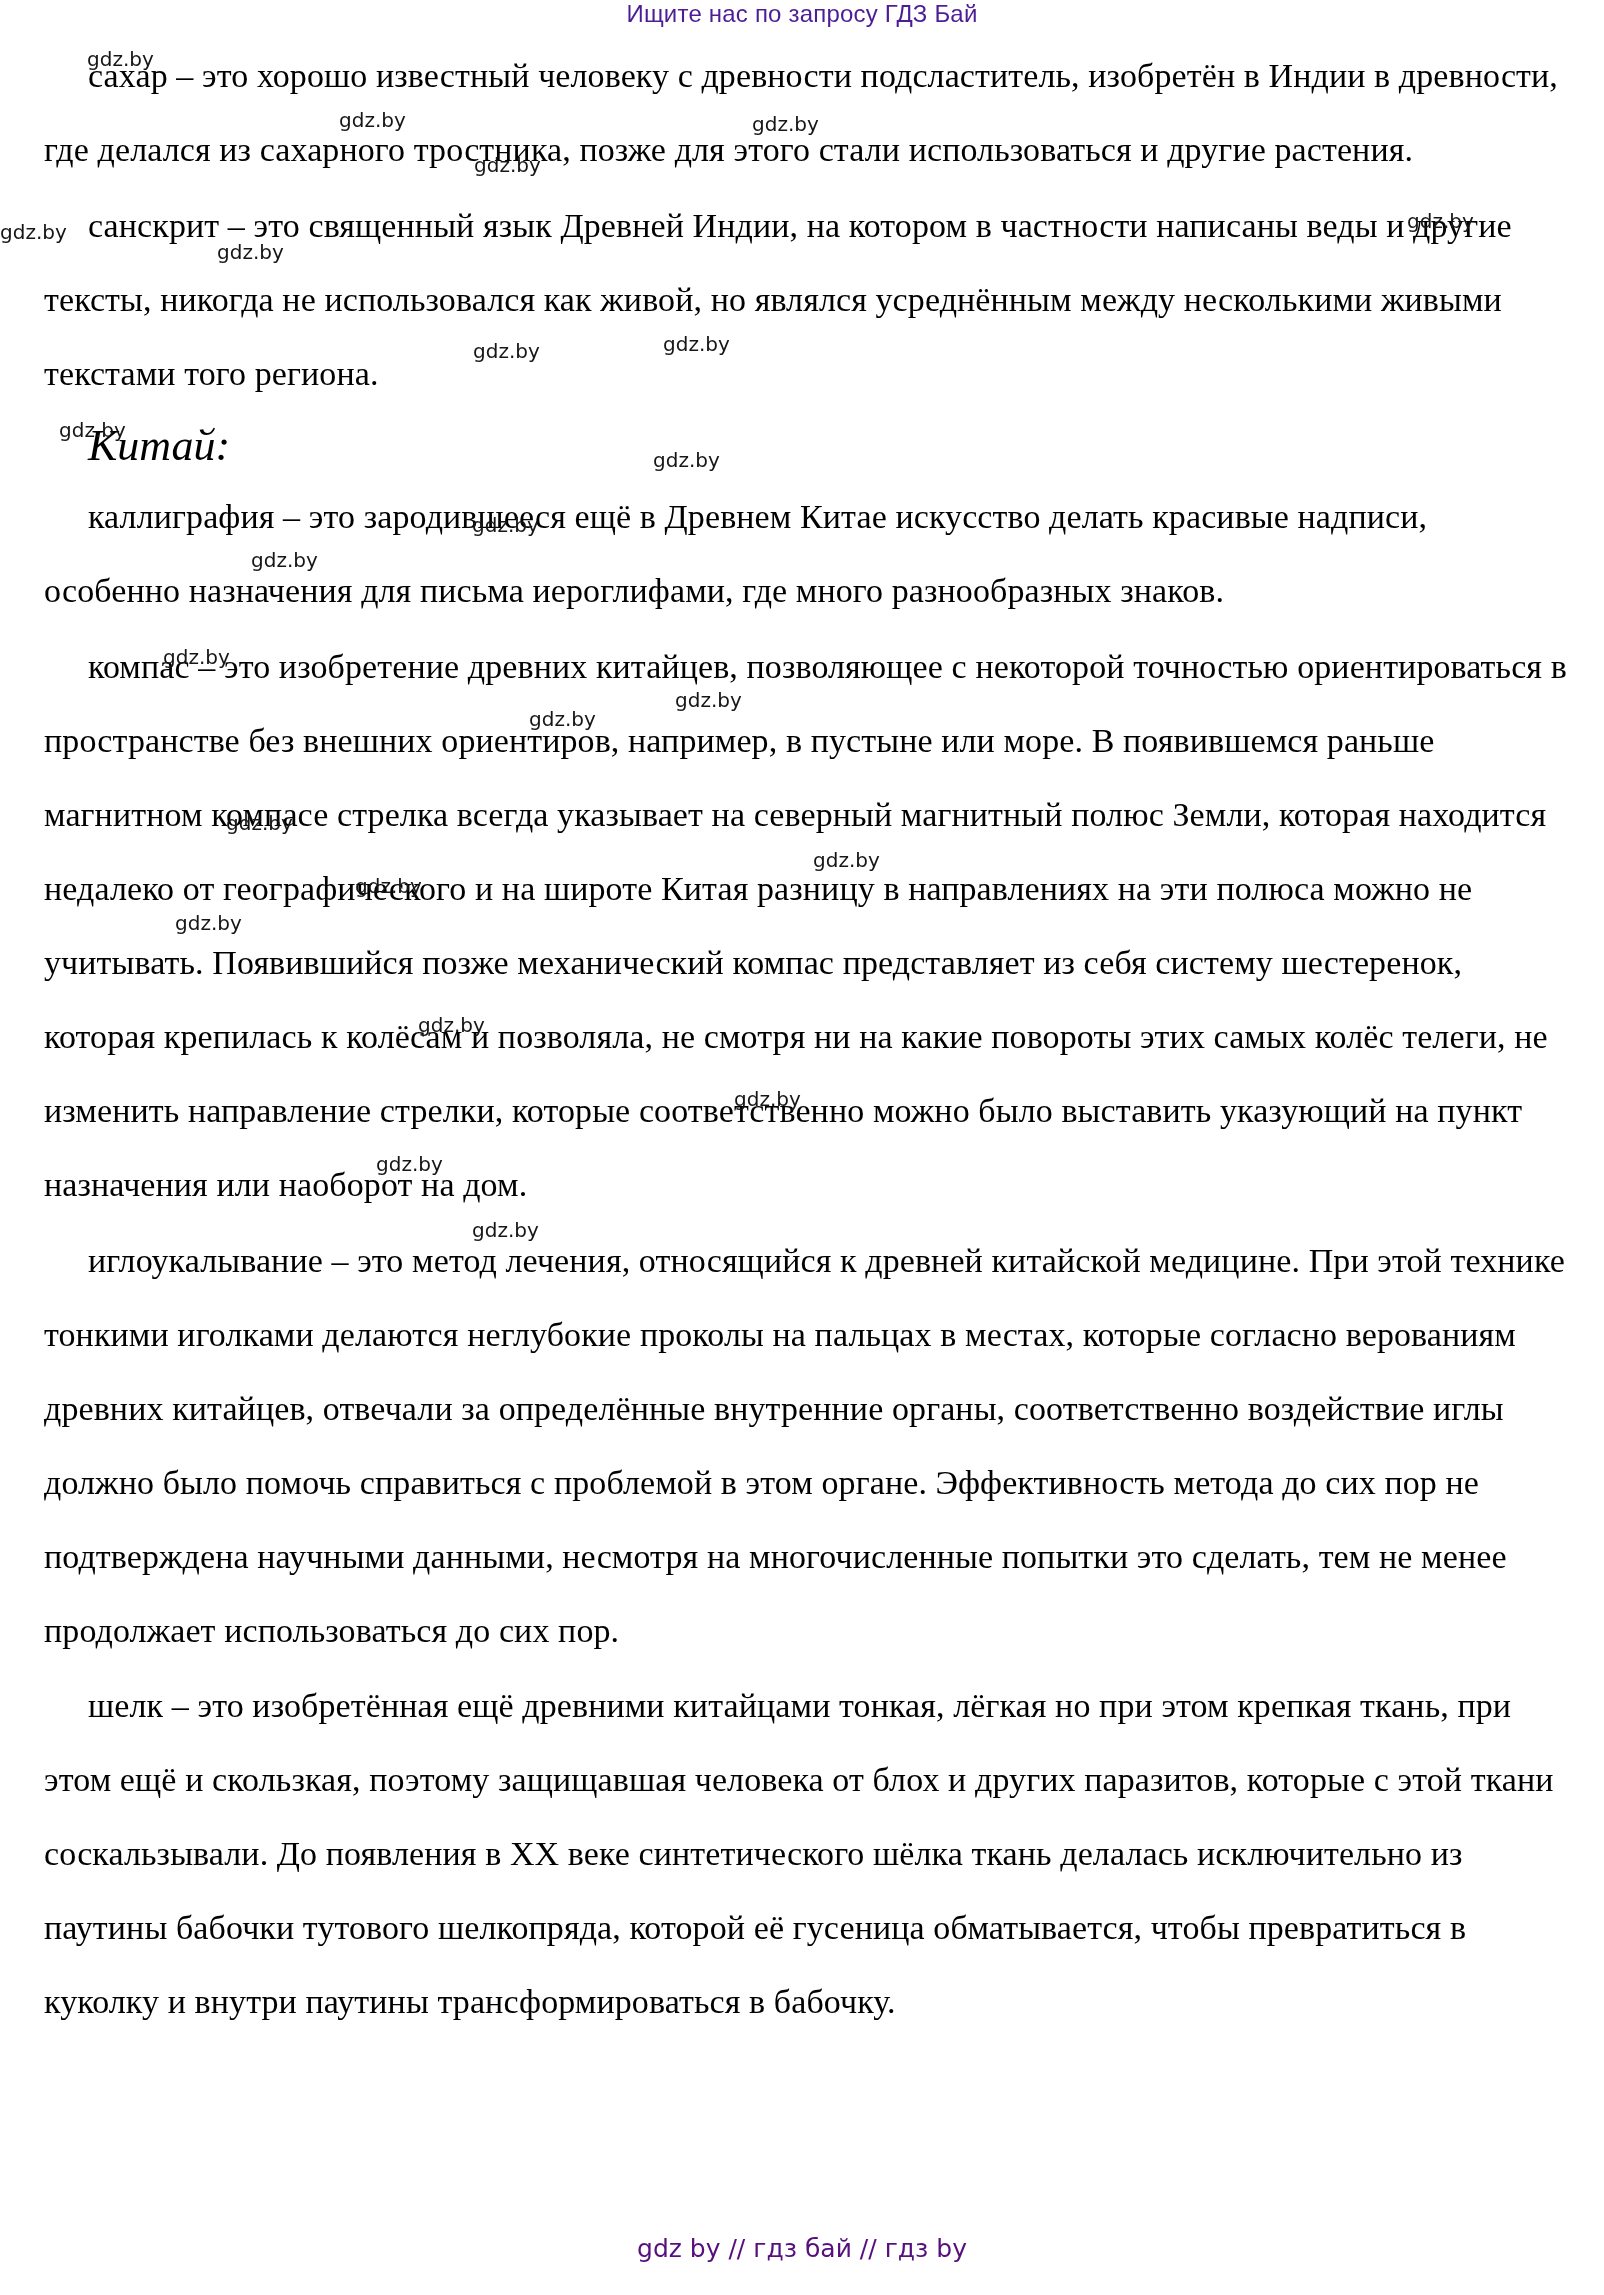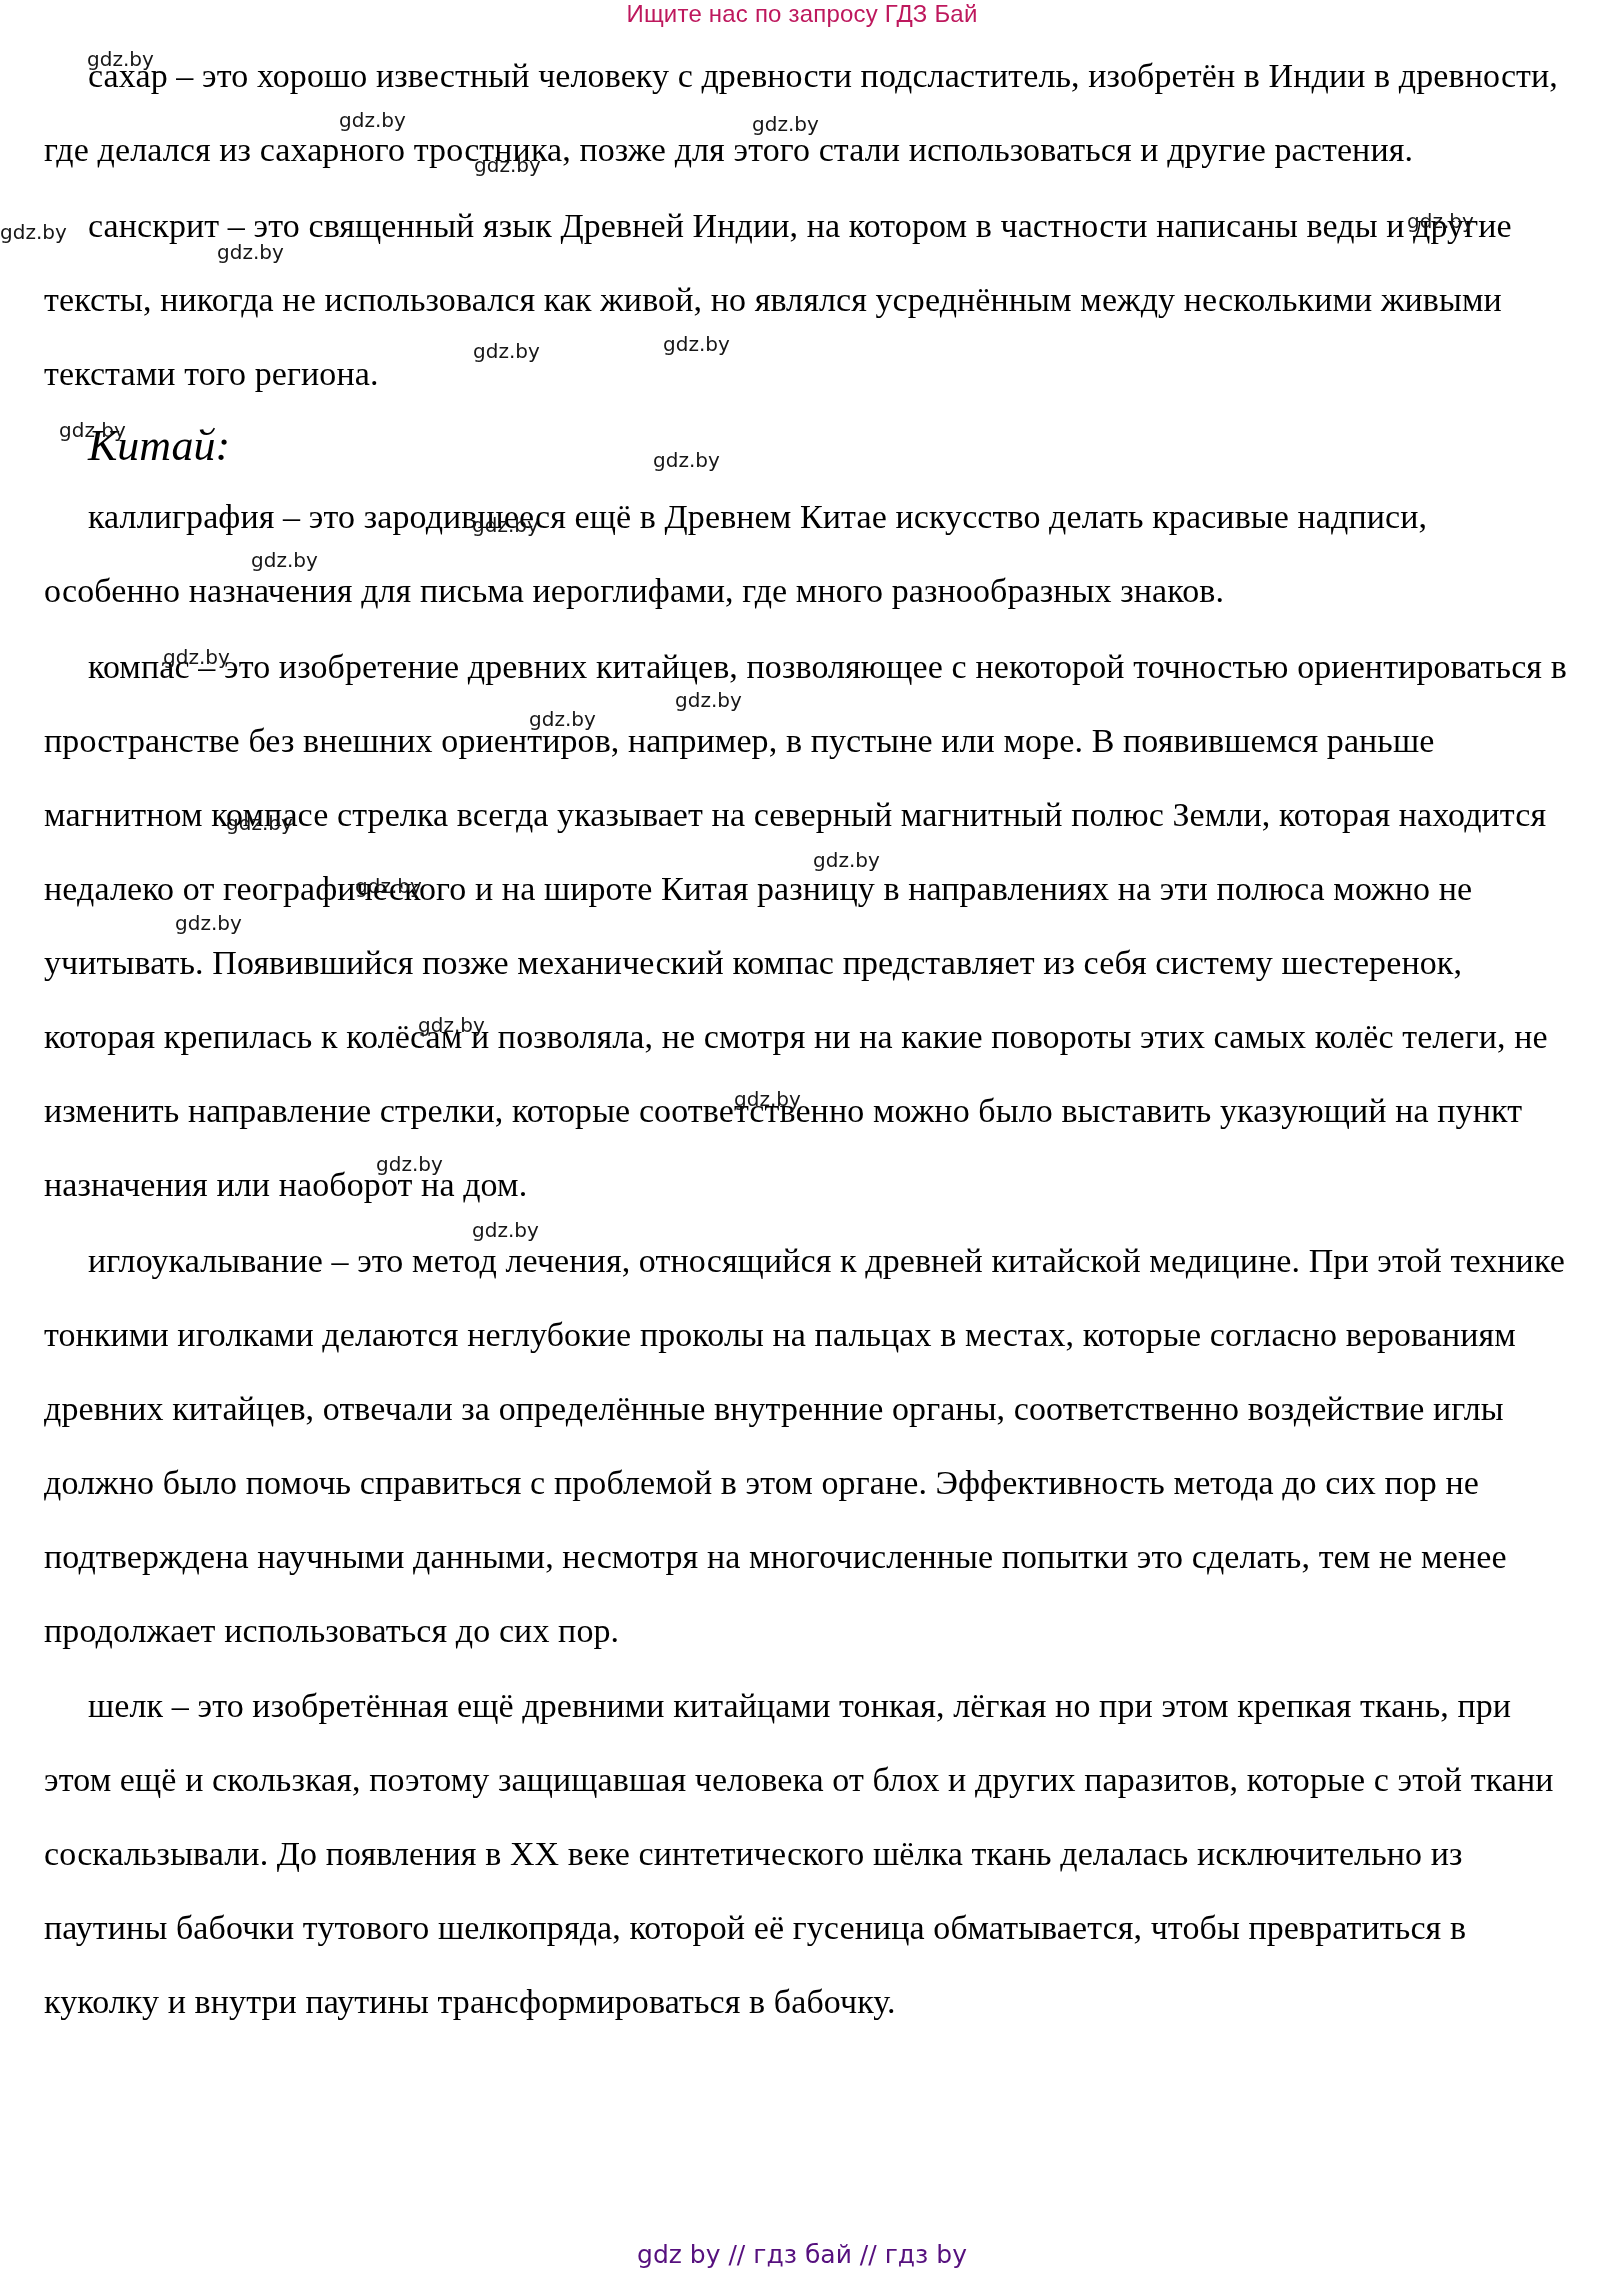--- a/index.html
+++ b/index.html
@@ -72,40 +72,40 @@
     z-index: 8;
     white-space: nowrap;
     pointer-events: none;
     text-align: center;
   }
 
   
   .footer-bar {
     position: absolute;
     left: 0;
-    bottom: 26px;
+    bottom: 32px;
     width: 100%;
     text-align: center;
     z-index: 6;
   }
   .footer-text {
     font-family: "DejaVu Sans", "Liberation Sans", sans-serif;
     font-size: 25px;
     line-height: 28px;
     color: #56107e;
     white-space: nowrap;
   }
 </style>
 </head>
 <body>
 
 <div id="page" style="background: rgb(255, 255, 255); color: rgb(0, 0, 0); width: 1604px; height: 2295px;">
 
   <div class="promo-bar">
-    <span class="promo-text" style="color: #be185d;">Ищите нас по запросу ГДЗ Бай</span>
+    <span class="promo-text" style="color: #4c1d95;">Ищите нас по запросу ГДЗ Бай</span>
   </div>
 
   <div class="content">
     <p class="para">сахар – это хорошо известный человеку с древности подсластитель, изобретён в Индии в древности, где делался из сахарного тростника, позже для этого стали использоваться и другие растения.</p>
     <p class="para">санскрит – это священный язык Древней Индии, на котором в частности написаны веды и другие тексты, никогда не использовался как живой, но являлся усреднённым между несколькими живыми текстами того региона.</p>
     <p class="heading-italic">Китай:</p>
     <p class="para">каллиграфия – это зародившееся ещё в Древнем Китае искусство делать красивые надписи, особенно назначения для письма иероглифами, где много разнообразных знаков.</p>
     <p class="para">компас – это изобретение древних китайцев, позволяющее с некоторой точностью ориентироваться в пространстве без внешних ориентиров, например, в пустыне или море. В появившемся раньше магнитном компасе стрелка всегда указывает на северный магнитный полюс Земли, которая находится недалеко от географического и на широте Китая разницу в направлениях на эти полюса можно не учитывать. Появившийся позже механический компас представляет из себя систему шестеренок, которая крепилась к колёсам и позволяла, не смотря ни на какие повороты этих самых колёс телеги, не изменить направление стрелки, которые соответственно можно было выставить указующий на пункт назначения или наоборот на дом.</p>
     <p class="para">иглоукалывание – это метод лечения, относящийся к древней китайской медицине. При этой технике тонкими иголками делаются неглубокие проколы на пальцах в местах, которые согласно верованиям древних китайцев, отвечали за определённые внутренние органы, соответственно воздействие иглы должно было помочь справиться с проблемой в этом органе. Эффективность метода до сих пор не подтверждена научными данными, несмотря на многочисленные попытки это сделать, тем не менее продолжает использоваться до сих пор.</p>
     <p class="para">шелк – это изобретённая ещё древними китайцами тонкая, лёгкая но при этом крепкая ткань, при этом ещё и скользкая, поэтому защищавшая человека от блох и других паразитов, которые с этой ткани соскальзывали. До появления в XX веке синтетического шёлка ткань делалась исключительно из паутины бабочки тутового шелкопряда, которой её гусеница обматывается, чтобы превратиться в куколку и внутри паутины трансформироваться в бабочку.</p>

